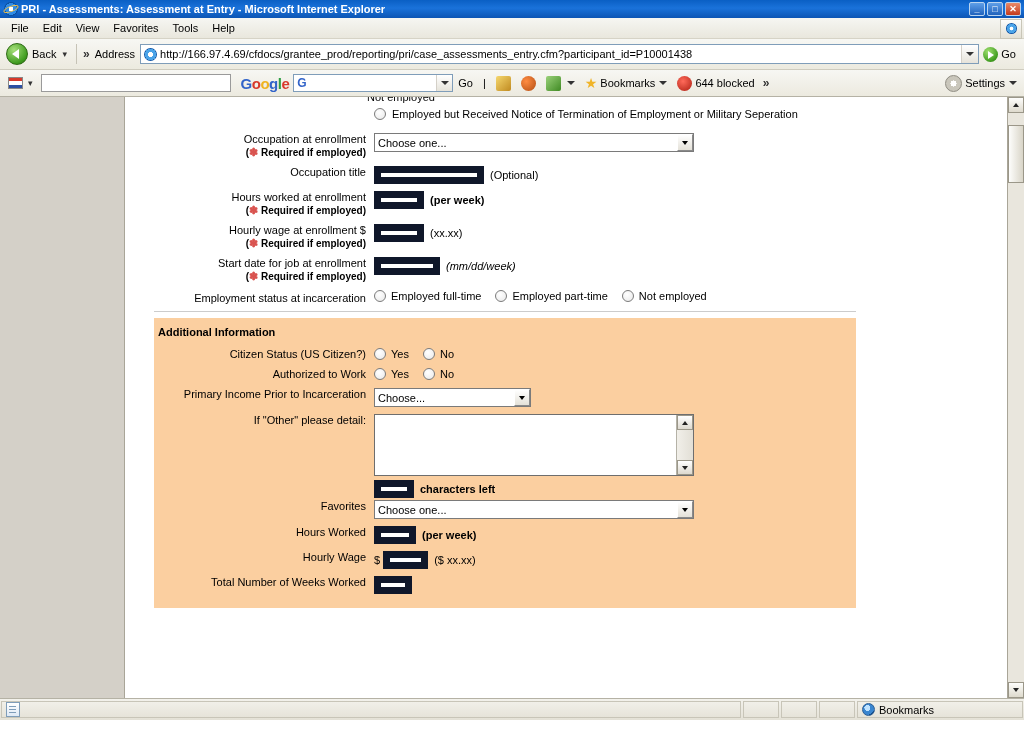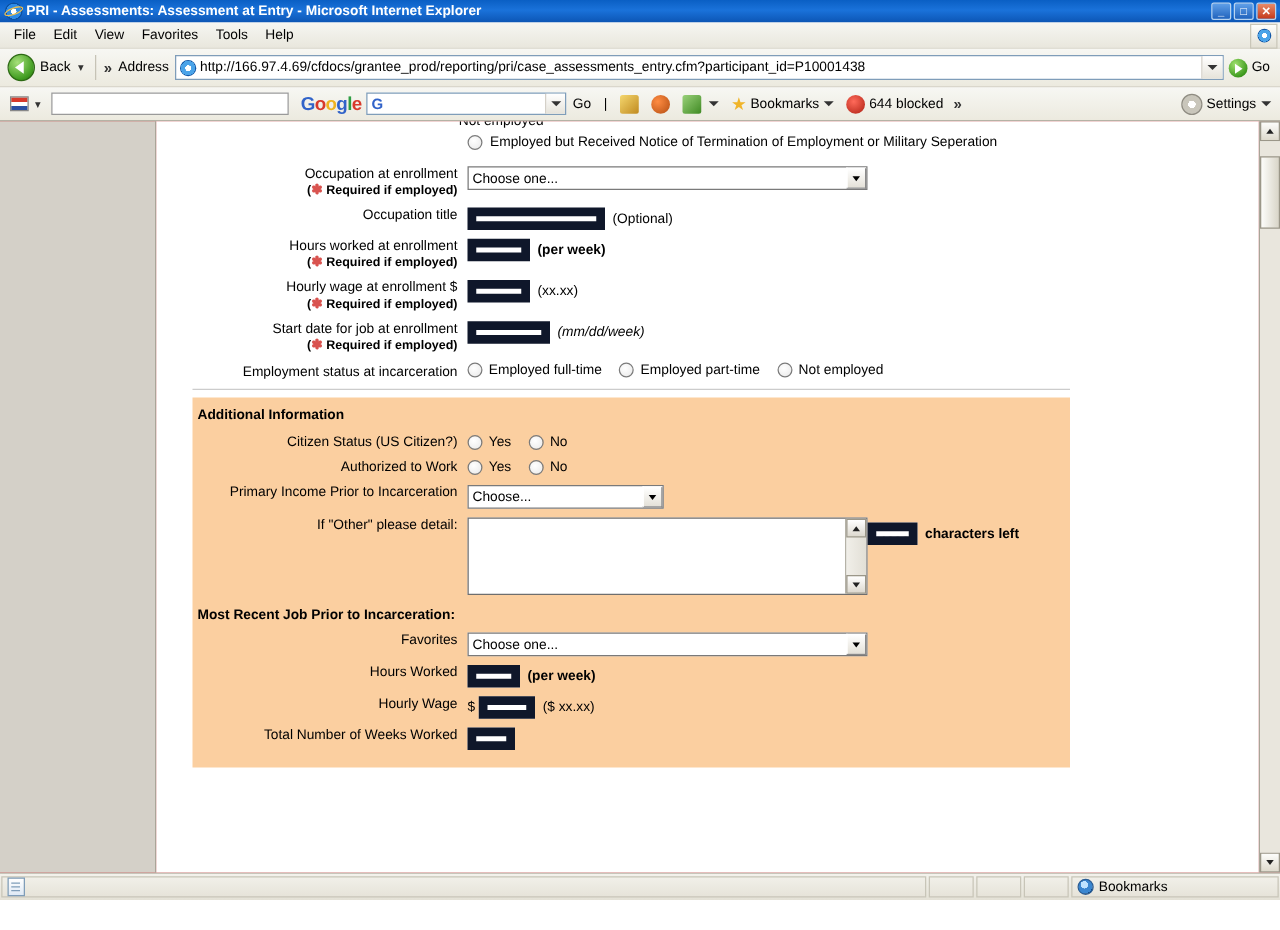--- a/index.html
+++ b/index.html
@@ -257,21 +257,21 @@
   .ic-settings {
     background: radial-gradient(circle at 50% 50%, #ffffff 0 28%, #c9c6bb 29% 100%);
     border-radius: 50%;
     border: 1px solid #8f8c82;
   }
 
   
   .viewport {
     position: relative;
     height: 601px;
-    background: #b91c1c;
+    background: #14b8a6;
     display: flex;
   }
   .left-gutter {
     width: 124px;
     background: #d4d0c8;
     border-right: 1px solid #a9a598;
   }
   .page-canvas {
     flex: 1;
     background: #ffffff;
@@ -733,40 +733,39 @@
               <span class="sel-text">Choose...</span>
               <span class="sel-btn">
                   <span class="tri-down"></span>
                 </span>
             </div>
           </div>
         </div>
 
         <div class="row" style="margin-bottom:2px;">
           <div class="label-cell">If "Other" please detail:</div>
-          <div class="field-cell" style="flex-direction:row; align-items:flex-start;">
+          <div class="field-cell" style="flex-direction:column; align-items:flex-start;">
             <div class="textarea-wrap">
               <div class="textarea-inner"></div>
               <div class="ta-scroll">
                 <div class="ta-arrow">
                     <span class="tri-up-sm"></span>
                   </div>
                 <div class="ta-arrow">
                     <span class="tri-down-sm"></span>
                   </div>
               </div>
             </div>
             <div class="chars-row">
               <span class="txt" style="width:40px; font-weight:normal;">4000</span>
               <span style="margin-left:6px;">characters left</span>
             </div>
           </div>
         </div>
 
-        <div class="section-head">Most Recent Job Prior to Incarceration:</div>
 
         <div class="row">
           <div class="label-cell">Favorites</div>
           <div class="field-cell">
             <div class="select" style="width:320px;">
               <span class="sel-text">Choose one...</span>
               <span class="sel-btn">
                   <span class="tri-down"></span>
                 </span>
             </div>

